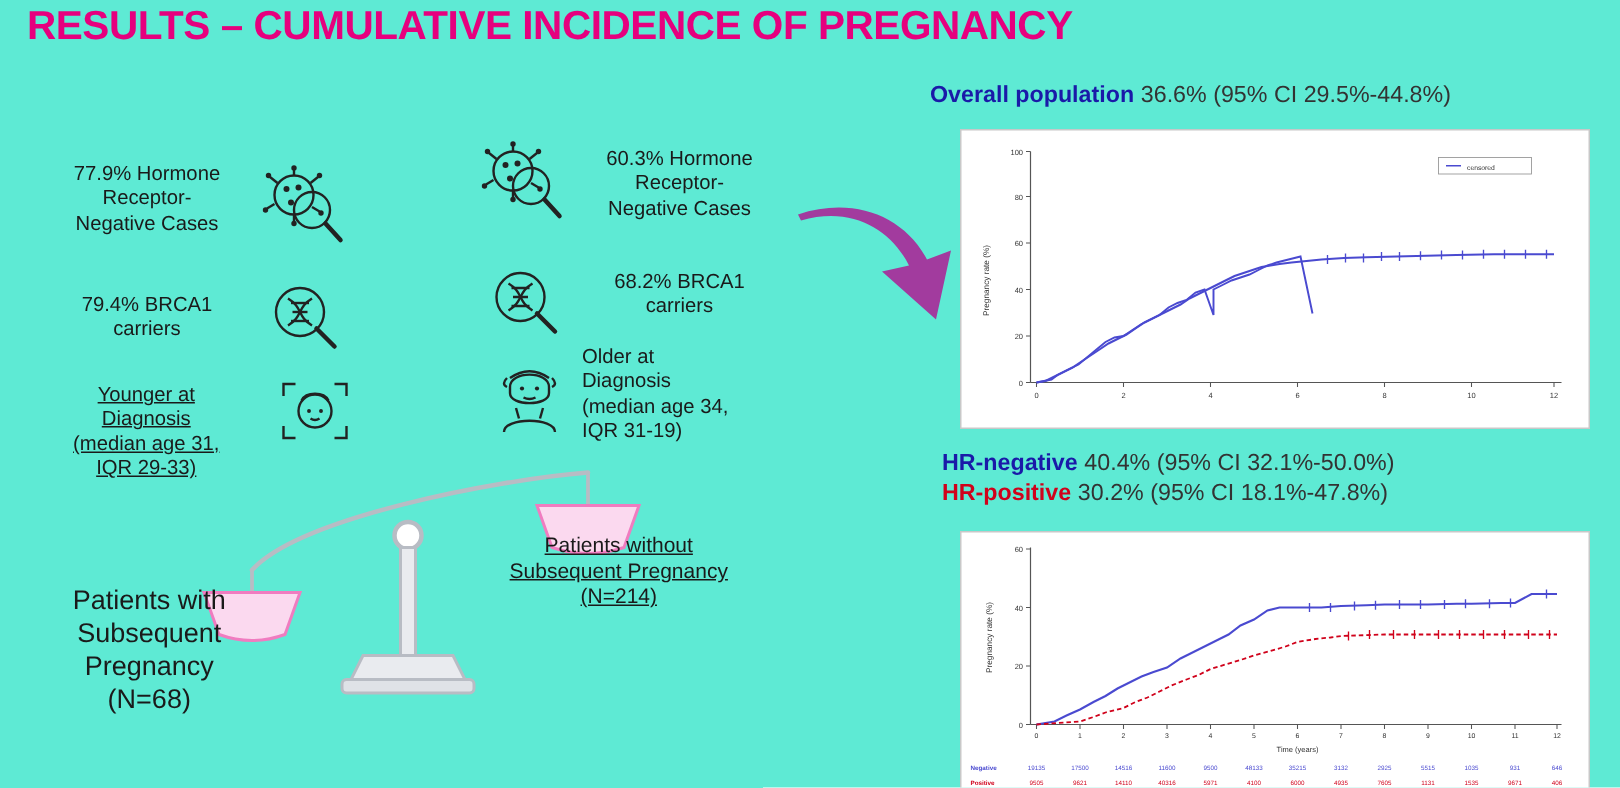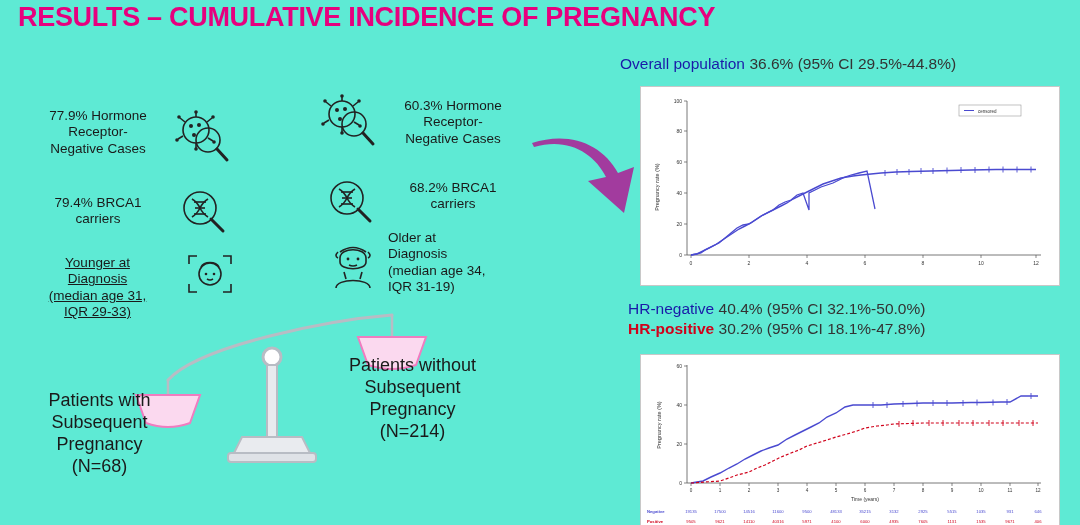--- a/index.html
+++ b/index.html
@@ -59,21 +59,21 @@
     left: 620px; top: 44px;
     width: 460px; height: 480px;
   }
 
   .stat-line {
     font-size: 15.5px;
     color: #333333;
     white-space: nowrap;
     line-height: 1.28;
   }
-  .stat-label-blue { color: #1a1aa8; font-weight: normal; }
+  .stat-label-blue { color: #1a1aa8; font-weight: bold; }
   .stat-label-red  { color: #d0021b; font-weight: bold; margin-top: 36px; }
 
   .km-chart {
     position: relative;
     background: #ffffff;
     border: 1px solid #c8c8c8;
   }
   .km-chart svg { display: block; }
 
   .chart1 { position: absolute; left: 20px; top: 42px; width: 420px; height: 200px; }
@@ -242,21 +242,21 @@
         <rect x="137" y="80" width="10" height="72" fill="#e9ebef" stroke="#b8bcc4" stroke-width="2"></rect>
         <path d="M112 152 L172 152 L180 168 L104 168 Z" fill="#e9ebef" stroke="#b8bcc4" stroke-width="2"></path>
         <rect x="98" y="168" width="88" height="9" rx="3" fill="#dfe2e7" stroke="#b8bcc4" stroke-width="2"></rect>
       </svg>
     </div>
 
     <div class="fact" style="left:12px; top:320px; width:175px; white-space:pre-line; font-size:18px;">Patients with
 Subsequent Pregnancy
 (N=68)</div>
 
-    <div class="fact" style="left:325px; top:285px; width:175px; white-space:pre-line; font-size:18px;">Patients without
+    <div class="fact" style="left:325px; top:285px; width:175px; white-space:pre-line; font-size:14px;text-decoration:underline;">Patients without
 Subsequent Pregnancy
 (N=214)</div>
   </div>
 
   <div class="arrow-wrap">
     <svg width="120" height="90" viewBox="0 0 120 90">
       <path d="M6 12 C 40 2, 66 18, 78 42 L 60 46 L 96 78 L 106 32 L 90 38 C 74 8, 40 -4, 4 8 Z" fill="#a23b9e"></path>
     </svg>
   </div>
 

